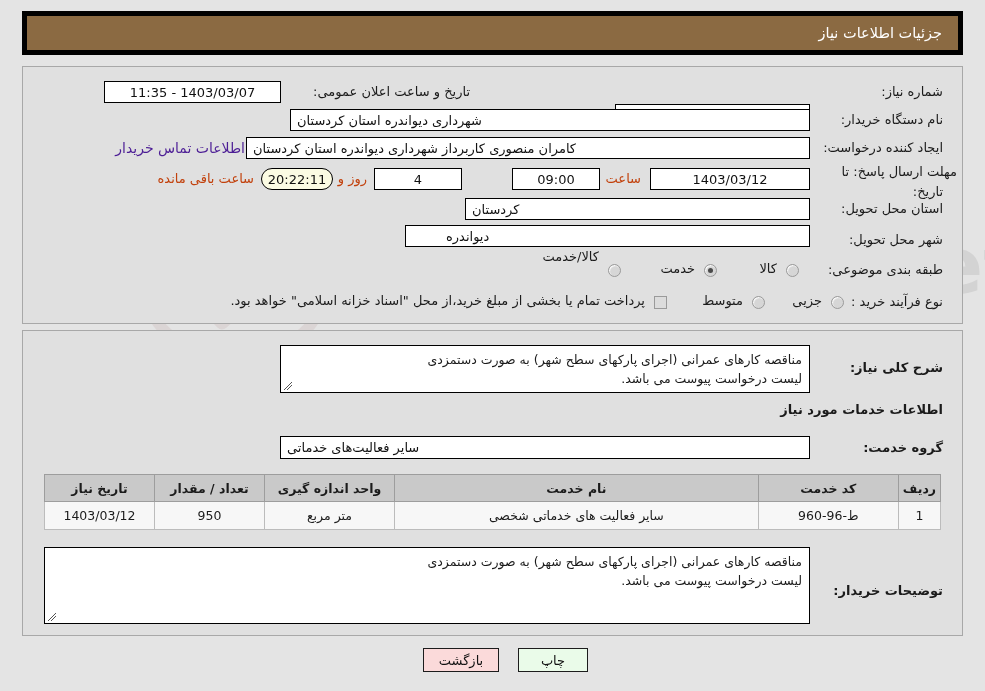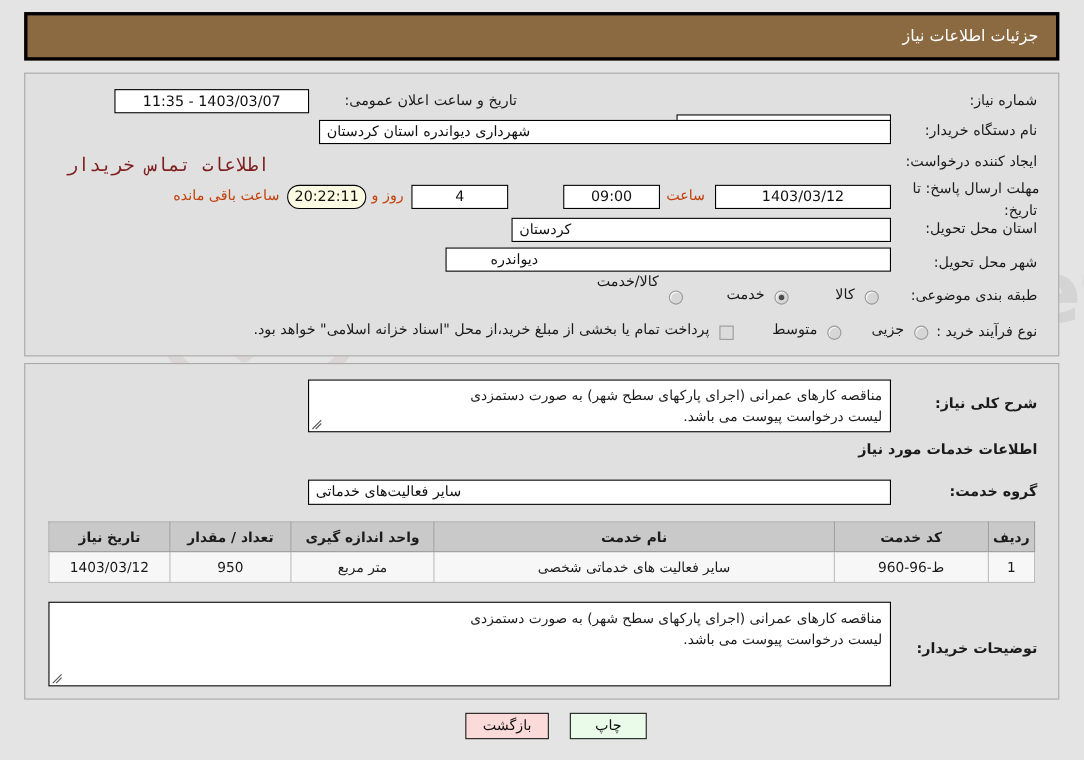--- a/index.html
+++ b/index.html
@@ -26,21 +26,21 @@
     z-index: 5;
     opacity: 1;
   }
 
   
   .header-bar {
     position: absolute;
     left: 22px; top: 11px;
     width: 941px; height: 44px;
     background: #8b6a42;
-    border: 3px solid #000000;
+    border: 5px solid #000000;
     display: flex;
     align-items: center;
     justify-content: flex-start;
     padding: 0 16px;
     z-index: 10;
   }
   .header-title {
     color: #ffffff;
     font-size: 14.5px;
     letter-spacing: .2px;
@@ -80,26 +80,25 @@
     z-index: 12;
     overflow: hidden;
     white-space: nowrap;
   }
   .fld.center { justify-content: center; }
   .fld.right  { justify-content: flex-end; }
   .fld.yellow { background: #fbfbe3; }
 
   .link {
     position: absolute;
-    color: #7f1d1d;
-    font-size: 17px;
+    color: #4c1d95;
+    font-size: 14px;
     white-space: nowrap;
     cursor: pointer;
     z-index: 12;
-    font-family: Liberation Mono, monospace;
   }
   .plain {
     position: absolute;
     font-size: 13px;
     color: #c2410c;
     white-space: nowrap;
     z-index: 12;
   }
 
   
@@ -215,23 +214,24 @@
   <div class="lbl" style="right:42px; top:84px;">شماره نیاز:</div>
   <div class="fld center" style="right:175px; top:81px; width:195px;margin-top:23px;">1103090341000067</div>
 
   <div class="lbl" style="right:515px; top:84px;">تاریخ و ساعت اعلان عمومی:</div>
   <div class="fld center" style="right:704px; top:81px; width:177px;">1403/03/07 - 11:35</div>
 
   <div class="lbl" style="right:42px; top:112px;">نام دستگاه خریدار:</div>
   <div class="fld right" style="right:175px; top:109px; width:520px;">شهرداری دیواندره استان کردستان</div>
 
   <div class="lbl" style="right:42px; top:140px;">ایجاد کننده درخواست:</div>
+  <div class="fld right" style="right:175px; top:137px; width:564px;">کامران منصوری کاربرداز شهرداری دیواندره استان کردستان</div>
   <div class="link" style="right:740px; top:140px;">اطلاعات تماس خریدار</div>
 
-  <div class="lbl" style="right:40px; top:164px;padding-left:48px;">مهلت ارسال پاسخ: تا</div>
+  <div class="lbl" style="right:28px; top:164px;padding-left:48px;">مهلت ارسال پاسخ: تا</div>
   <div class="lbl" style="right:42px; top:184px;">تاریخ:</div>
 
   <div class="fld center" style="right:175px; top:168px; width:160px;">1403/03/12</div>
   <div class="plain" style="right:344px; top:171px;">ساعت</div>
   <div class="fld center" style="right:385px; top:168px; width:88px;">09:00</div>
 
   <div class="fld center" style="right:523px; top:168px; width:88px;">4</div>
   <div class="plain" style="right:618px; top:171px;">روز و</div>
   <div class="fld center yellow" style="right:652px; top:168px; width:72px;border-radius:11px;">20:22:11</div>
   <div class="plain" style="right:731px; top:171px;">ساعت باقی مانده</div>

